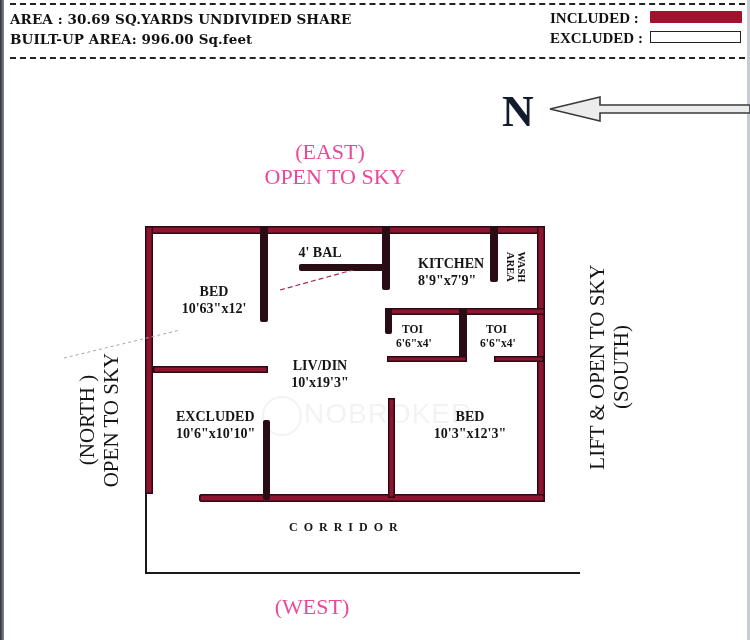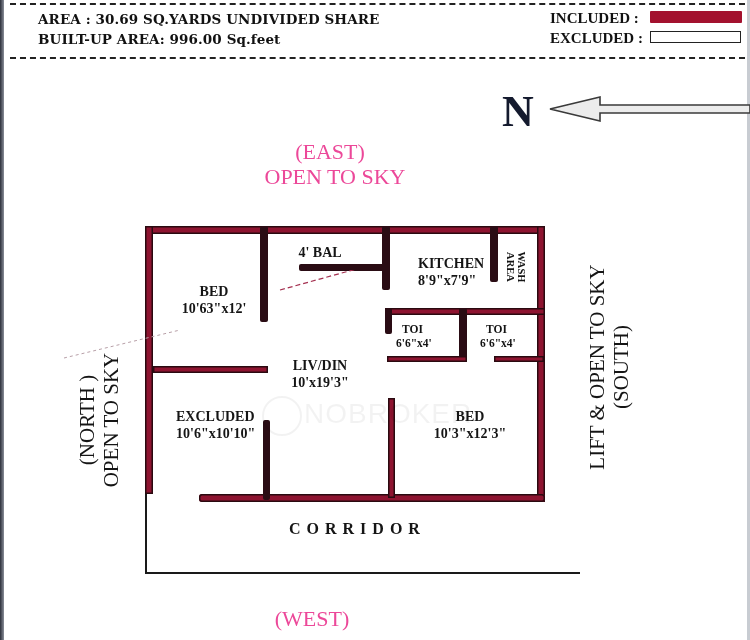--- a/index.html
+++ b/index.html
@@ -16,21 +16,21 @@
   .right-edge {
     position:absolute; right:0; top:0; width:3px; height:640px;
     background:#c8ccd2;
   }
   .dash-line {
     position:absolute; left:10px; width:735px; height:0;
     border-top:2px dashed #222;
   }
   .header-text {
     position:absolute; font-family:"DejaVu Serif", serif; font-weight:bold;
-    font-size:13.5px; letter-spacing:0.1px; color:#111; white-space:nowrap;margin-left:28px;
+    font-size:13.5px; letter-spacing:0.1px; color:#111; white-space:nowrap;
   }
   .legend-label {
     position:absolute; font-family:"Liberation Serif", serif; font-weight:bold;
     font-size:15px; color:#111; white-space:nowrap;
   }
   .legend-swatch {
     position:absolute; width:92px; height:12px;
   }
   .compass-n {
     position:absolute; left:502px; top:90px;
@@ -57,21 +57,21 @@
     box-shadow: inset 0 0 0 1.5px #2a0a10;
   }
   .wall-int {
     position:absolute; background:#2a0c14; border-radius:2px;
   }
   .thin {
     position:absolute; background:#1a1a1a;
   }
   .corridor-label {
     position:absolute; left:289px; top:520px;
-    font-family:"Liberation Serif", serif; font-weight:bold; font-size:16px;
+    font-family:"Liberation Serif", serif; font-weight:bold; font-size:12px;
     letter-spacing:6px; color:#151515;
   }
   .watermark {
     position:absolute; left:270px; top:398px; font-family:Liberation Sans, sans-serif;
     font-size:28px; color:rgba(0,0,0,0.05); letter-spacing:1px;
   }
   .wm-circle {
     position:absolute; left:262px; top:396px; width:36px; height:36px;
     border:2px solid rgba(0,0,0,0.05); border-radius:50%;
   }
@@ -105,21 +105,21 @@
 <div class="rot-left" style="left:15px; top:395px; width:170px; height:50px;">
   <div>(NORTH )</div>
   <div>OPEN TO SKY</div>
 </div>
 
 <div class="rot-left" style="left:500px; top:342px; width:220px; height:50px;">
   <div>LIFT &amp; OPEN TO SKY</div>
   <div>(SOUTH)</div>
 </div>
 
-<div class="dir-text" style="left:262px; top:594px; width:100px;margin-top:12px;">(WEST)</div>
+<div class="dir-text" style="left:262px; top:594px; width:100px;">(WEST)</div>
 
 <div>
 
   <div class="thin" style="left:145px; top:490px; width:2px; height:84px;"></div>
   <div class="thin" style="left:145px; top:572px; width:435px; height:2px;"></div>
 
   <div class="wall-incl" style="left:145px; top:226px; width:400px; height:8px;"></div>
   <div class="wall-incl" style="left:145px; top:226px; width:8px; height:268px;"></div>
   <div class="wall-incl" style="left:537px; top:226px; width:8px; height:276px;"></div>
   <div class="wall-incl" style="left:199px; top:494px; width:346px; height:8px; border-radius:3px;"></div>

